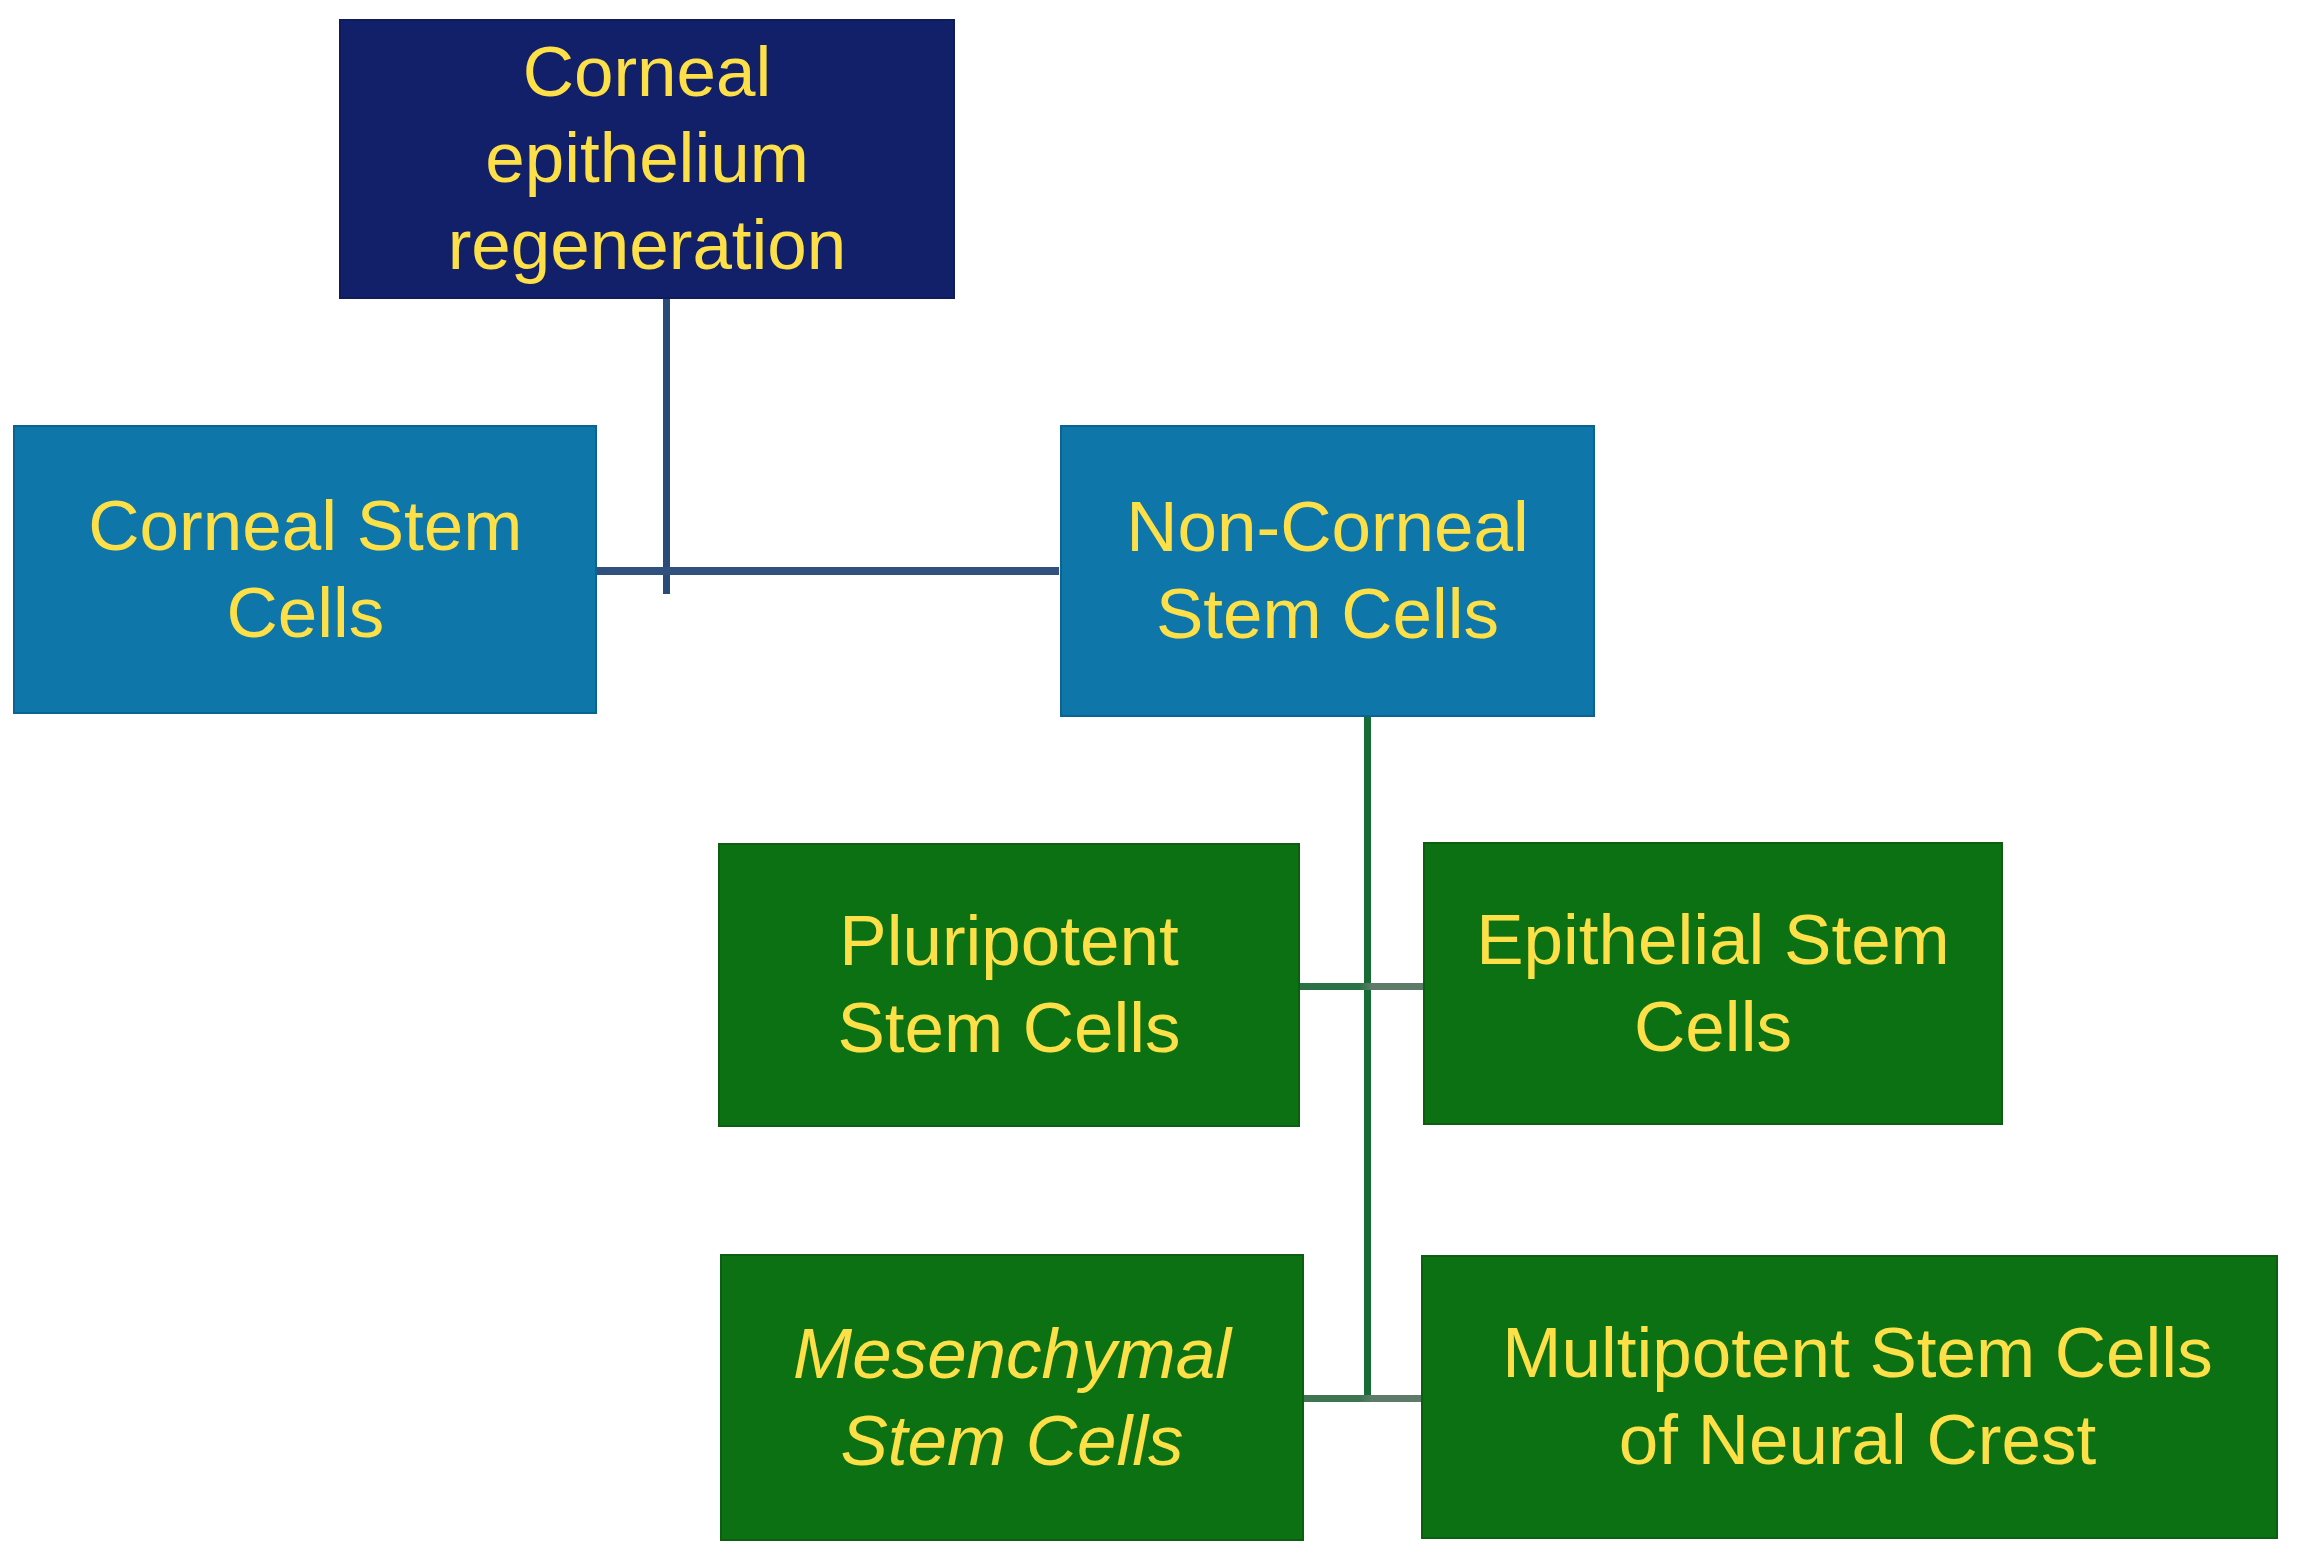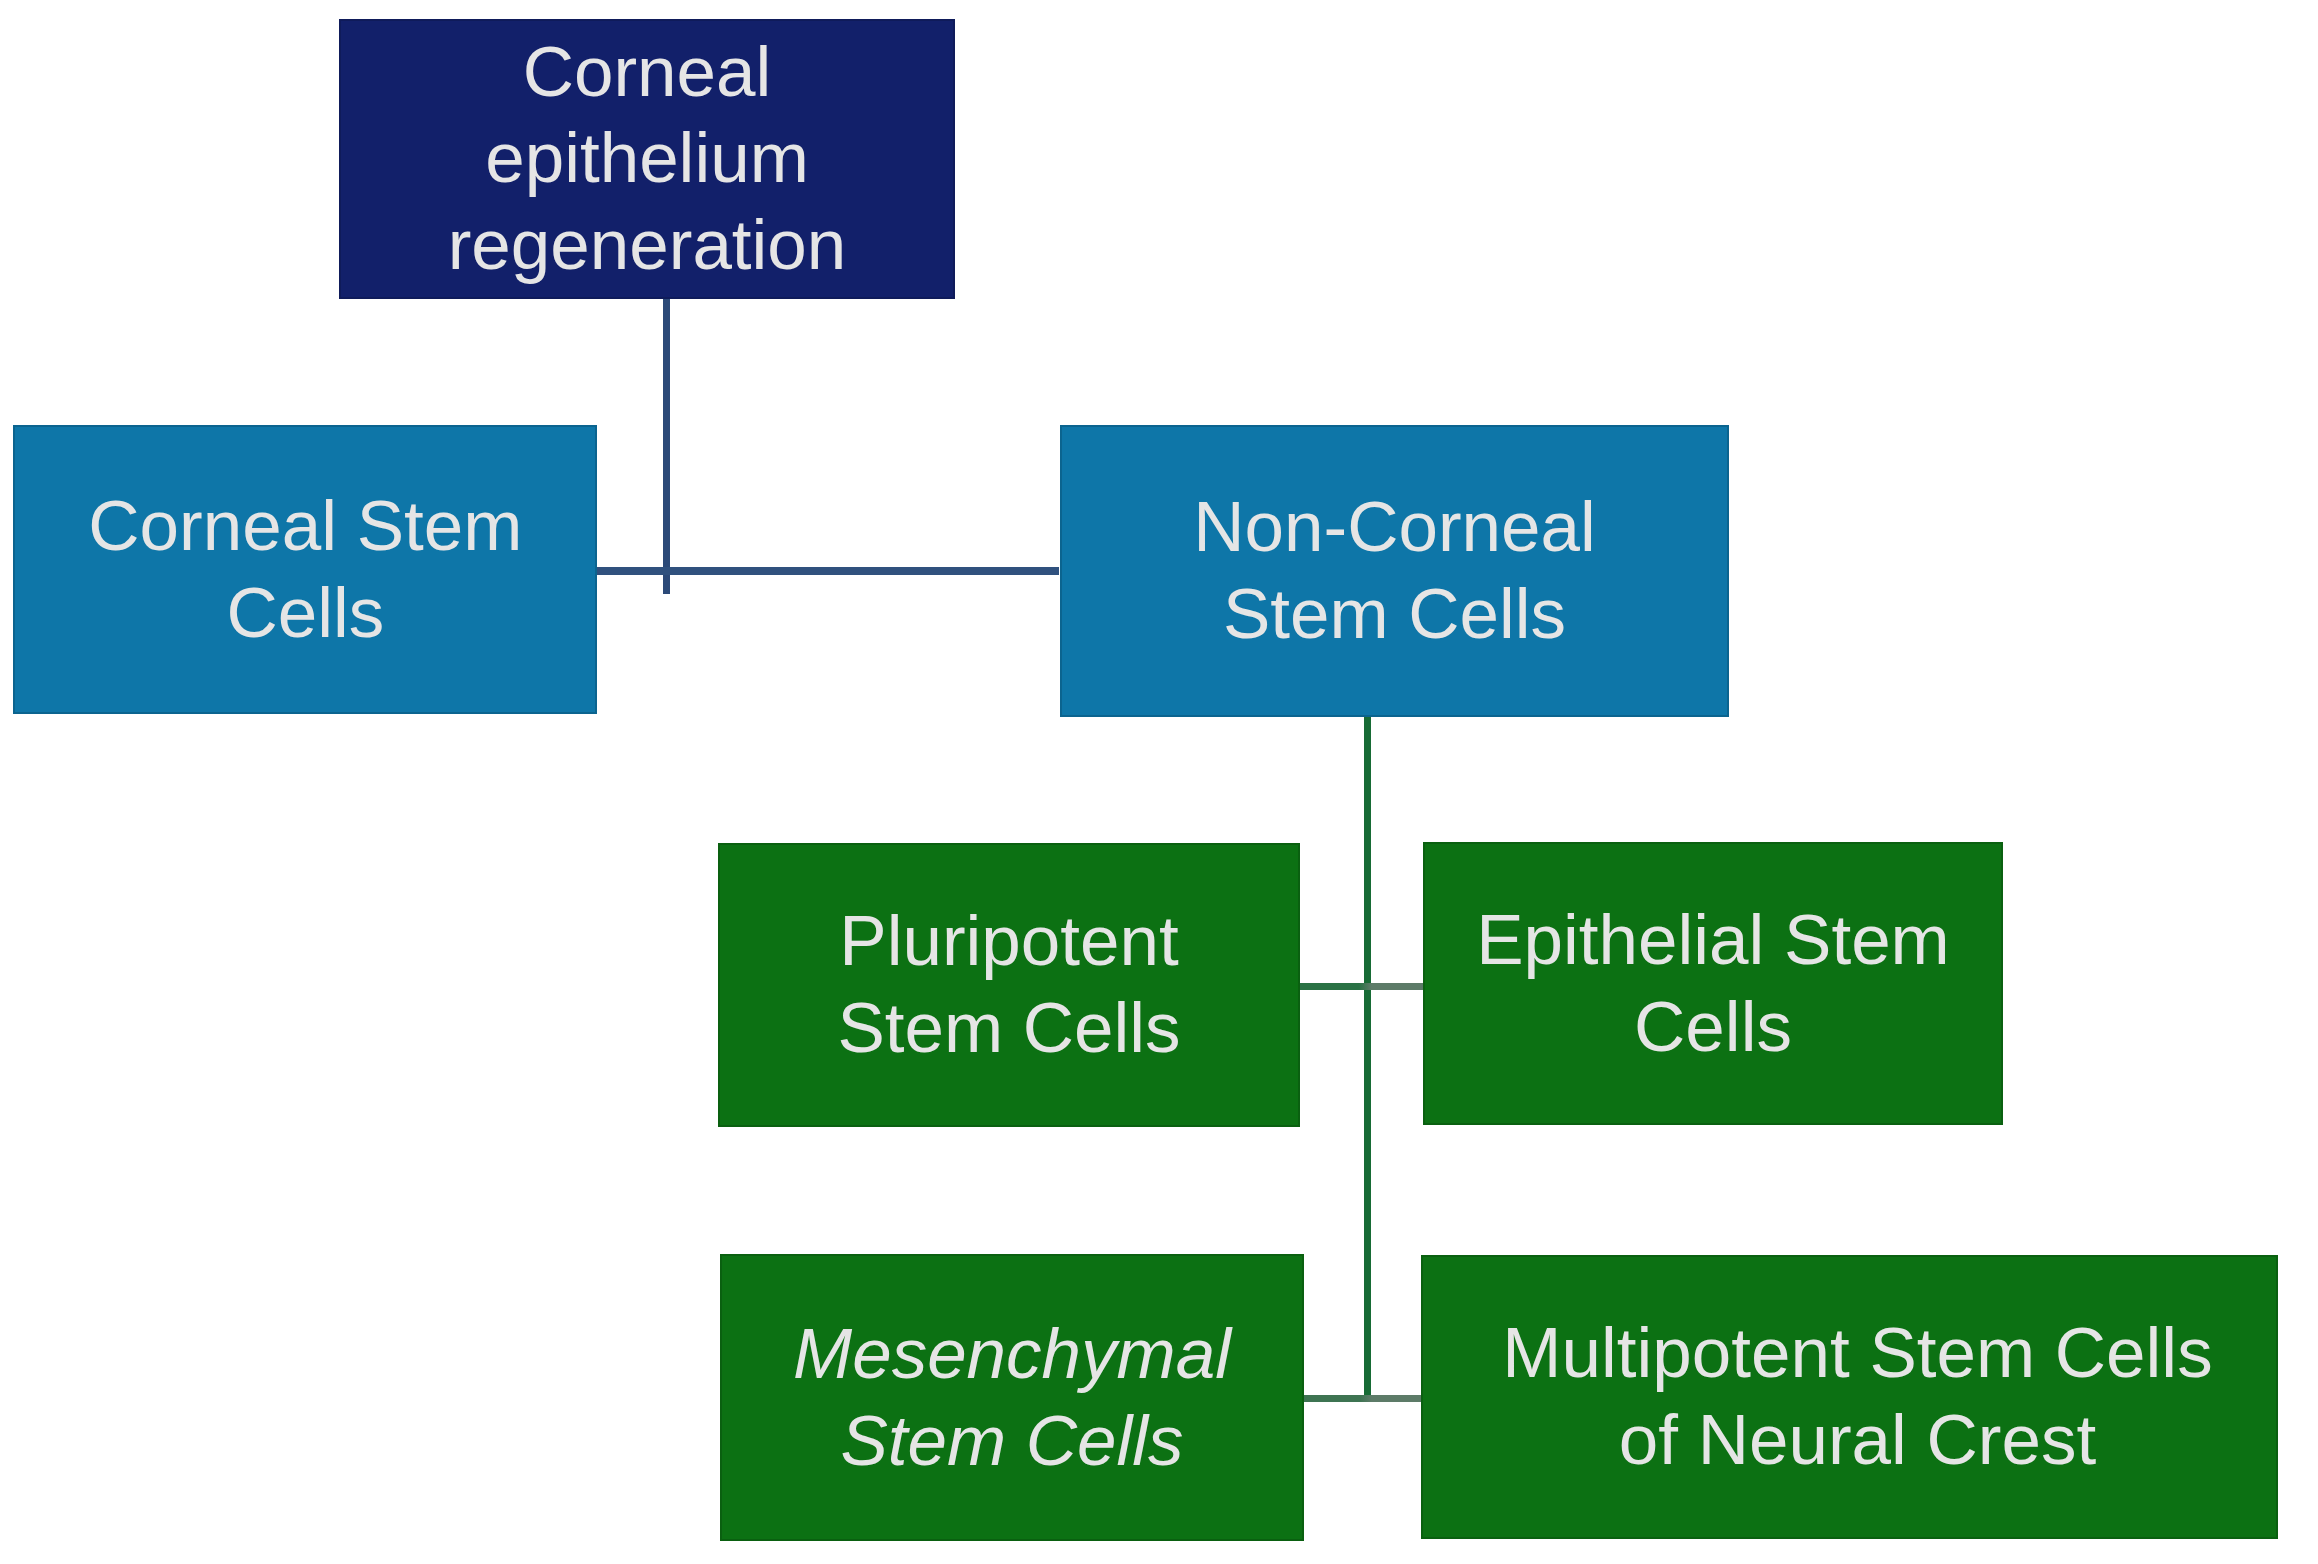--- a/index.html
+++ b/index.html
@@ -14,37 +14,37 @@
     background: #ffffff;
     font-family: "Liberation Sans", "DejaVu Sans", sans-serif;
     overflow: hidden;
   }
   .node {
     position: absolute;
     display: flex;
     align-items: center;
     justify-content: center;
     text-align: center;
-    color: #e5e5e5;
+    color: #fde047;
     font-size: 71px;
     line-height: 1.22;
     box-sizing: border-box;
     border: 2.2px solid rgba(0,0,0,0.15);
   }
   .node .lbl {
     display: inline-block;
   }
   .node-navy  { background: #12206A; }
   .node-teal  { background: #0E76A8; }
   .node-green { background: #0C7113; }
 
   
   #n-root        { left: 339px;  top: 18.5px;   width: 616px;  height: 280px; }
   #n-corneal     { left: 13.4px;   top: 425px;  width: 584px;  height: 289px; }
-  #n-noncorneal  { left: 1060px; top: 425px;  width: 669px;  height: 292px; }
+  #n-noncorneal  { left: 1060px; top: 425px;  width: 535px;  height: 292px; }
   #n-pluripotent { left: 718px;  top: 843px; width: 582px;  height: 284px; }
   #n-epithelial  { left: 1423px; top: 842px; width: 580px;  height: 283px; }
   #n-mesenchymal { left: 720px;  top: 1254px; width: 584px;  height: 287px; }
   #n-multipotent { left: 1421px; top: 1255px; width: 857px; height: 284px; padding-left: 16px; }
 
   
   #n-root .lbl        { max-width: 475px; }
   #n-corneal .lbl     { max-width: 519px; }
   #n-noncorneal .lbl  { max-width: 430px; }
   #n-pluripotent .lbl { max-width: 415px; }

